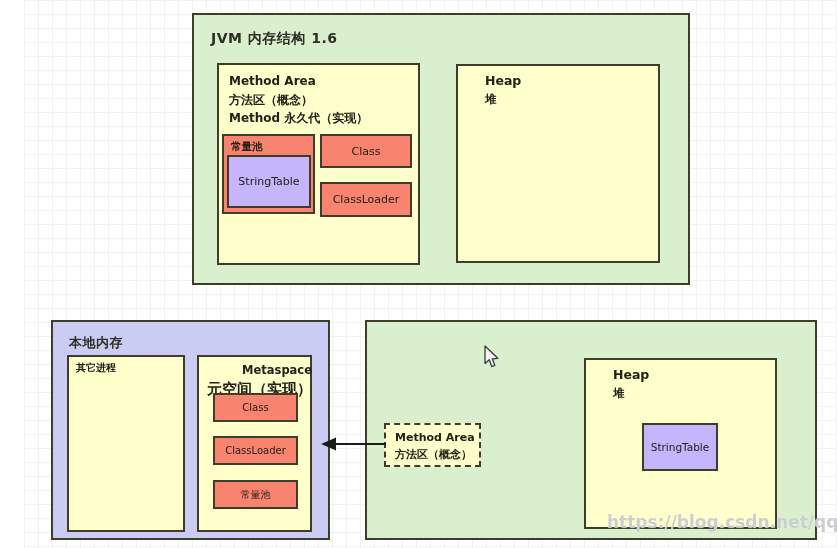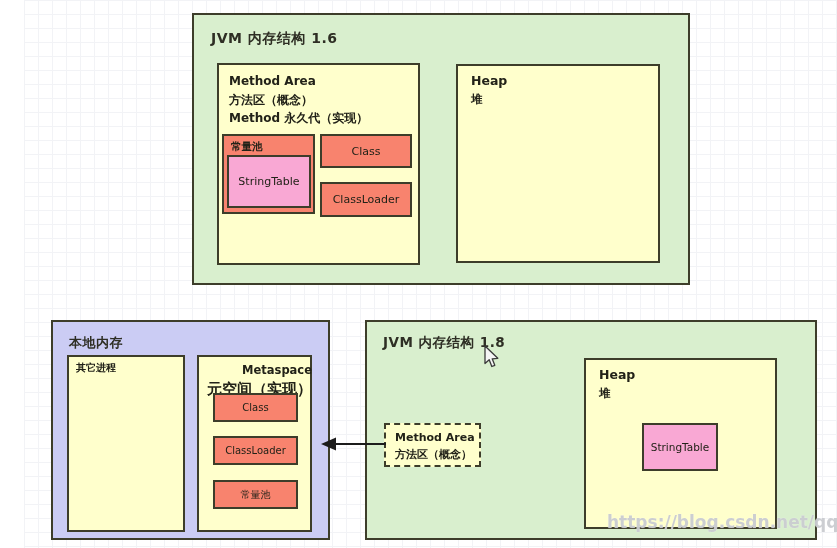--- a/index.html
+++ b/index.html
@@ -15,36 +15,36 @@
     background-image:
       linear-gradient(#f2f3f6 1px, transparent 1px),
       linear-gradient(90deg, #f2f3f6 1px, transparent 1px);
     background-size: 14px 14px;
     margin-left: 24px;
   }
   .box { position: absolute; border: 2px solid #3d3d2a; }
   .green    { background: #d9efce; }
   .yellow   { background: #ffffcc; }
   .salmon   { background: #f8836e; }
-  .tomato   { background: #f9a8d4; }
+  .tomato   { background: #c4b5fd; }
   .lavender { background: #cbccf4; }
   .dashed   { border: 2px dashed #3d3d2a; background: #ffffcc; }
 
   .big-title {
     position: absolute; left: 17px; top: 15px;
     font-size: 14px; font-weight: bold; color: #2e2e24;
     letter-spacing: 0.5px; white-space: nowrap;
   }
   .ma-lines {
     position: absolute; left: 10px; top: 7px;
     font-size: 12px; font-weight: bold; line-height: 1.55;
     white-space: nowrap;
   }
   .pad-title {
-    position: absolute; left: 13px; top: 6px;
+    position: absolute; left: 27px; top: 6px;
     font-size: 12.5px; font-weight: bold; line-height: 1.5;
     white-space: nowrap;
   }
   .pad-sub { font-size: 11.5px; font-weight: bold; }
   .corner-label {
     position: absolute; left: 7px; top: 4px;
     font-size: 10.5px; font-weight: bold; white-space: nowrap;
   }
   .center-label {
     display: flex; align-items: center; justify-content: center;
@@ -136,21 +136,20 @@
         <div>Metaspace</div>
         <div class="ms-sub">元空间（实现）</div>
       </div>
       <div class="box salmon center-label" id="msclass" style="font-size:10px;">Class</div>
       <div class="box salmon center-label" id="mscloader" style="font-size:10px;">ClassLoader</div>
       <div class="box salmon center-label" id="mscpool" style="font-size:10px;">常量池</div>
     </div>
   </div>
 
   <div class="box green" id="jvm18">
-    <div class="big-title" style="font-size:13.5px; top:12px; left:16px;">JVM 内存结构 1.8</div>
 
     <div class="dashed" style="position:absolute;" id="madashed">
       <div class="dash-lines">
         <div>Method Area</div>
         <div>方法区（概念）</div>
       </div>
     </div>
 
     <div class="box yellow" id="heap18">
       <div class="pad-title">

